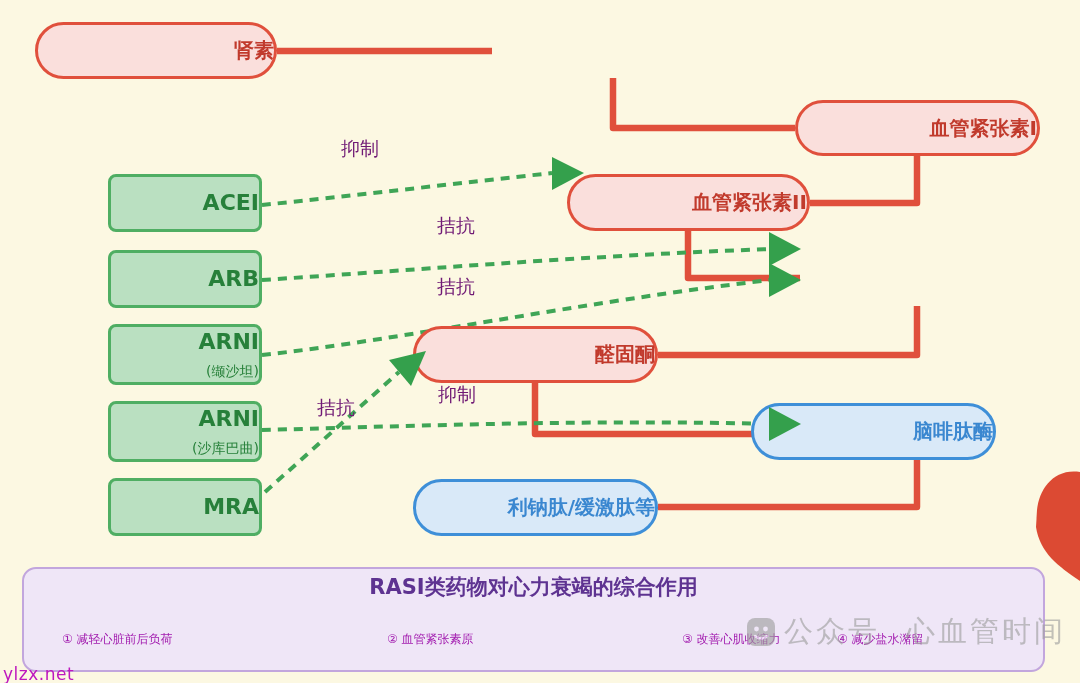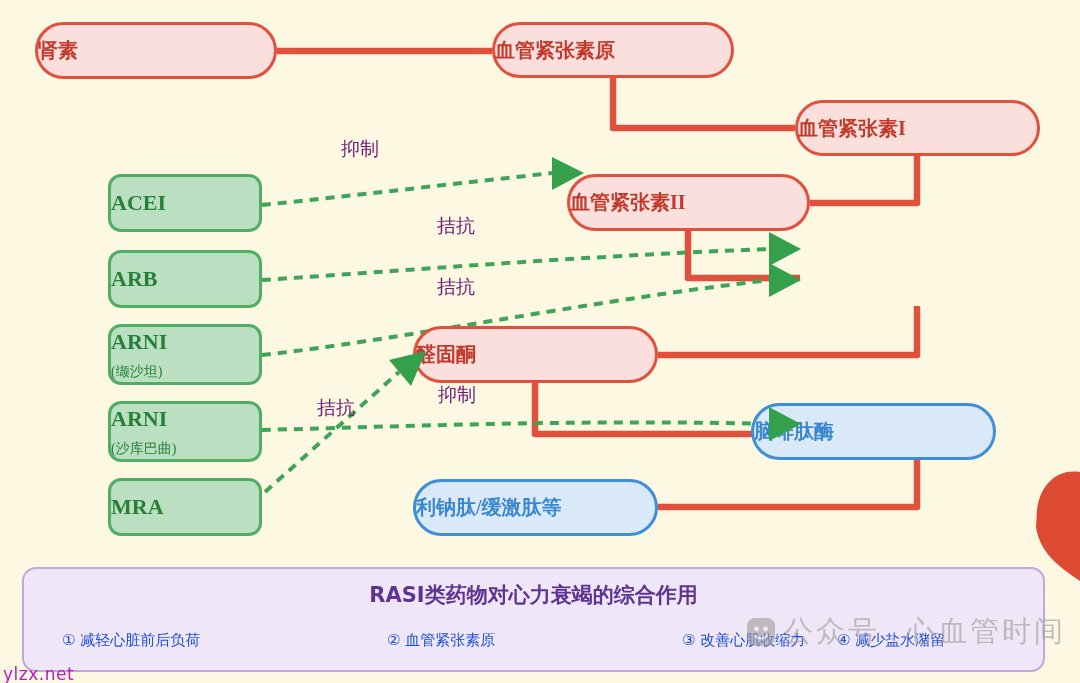--- a/index.html
+++ b/index.html
@@ -9,46 +9,46 @@
     background:#FCF8E2;overflow:hidden;
   }
   .layer{position:absolute;left:0;top:0;width:1080px;height:683px;}
   .edges{z-index:1;}
   .nodes{z-index:2;}
   .overlay{z-index:3;}
   .marks{z-index:4;pointer-events:none;}
 
   .node{
     position:absolute;display:flex;flex-direction:column;
-    align-items:flex-start;justify-content:center;
-    box-sizing:border-box;text-align:center;font-weight:bold;font-family:Liberation Serif, serif;
+    align-items:flex-end;justify-content:center;
+    box-sizing:border-box;text-align:center;font-weight:bold;
   }
   .pill{border-radius:29px;}
-  .rect{border-radius:13px;}
+  .rect{border-radius:8px;}
   .pink{background:#FADFDC;border:3.5px solid #E0503C;color:#C13A2C;font-size:20px;}
   .blue{background:#D9E9F8;border:3.5px solid #3E8FD8;color:#3A87D0;font-size:20px;}
   .green{background:#BAE0C1;border:3.5px solid #4FAE63;color:#27803A;font-size:22px;}
   .green .sub{font-size:14px;font-weight:normal;line-height:15px;margin-top:10px;}
   .green .main{line-height:24px;}
 
   .edge-label{
     position:absolute;color:#701a75;font-size:19px;z-index:3;
   }
 
   .panel{
     position:absolute;left:22px;top:567px;width:1023px;height:105px;
     background:#EFE6F7;border:2.5px solid #C2A6DD;border-radius:14px;
     box-sizing:border-box;z-index:2;
   }
   .panel-title{
-    position:absolute;left:0;top:12px;width:100%;text-align:center;
+    position:absolute;left:0;top:4px;width:100%;text-align:center;
     color:#5E3391;font-size:21px;font-weight:bold;
   }
   .panel-item{
-    position:absolute;top:62px;color:#1d4ed8;font-size:15px;white-space:nowrap;
+    position:absolute;top:62px;color:#a21caf;font-size:12px;white-space:nowrap;
   }
 
   .wechat-mark{
     position:absolute;left:746px;top:612px;display:flex;align-items:center;
     color:#9E9E9E;opacity:0.62;font-size:29px;letter-spacing:3px;white-space:nowrap;
   }
   .wechat-mark .gap{display:inline-block;width:26px;}
   .site-mark{
     position:absolute;left:3px;top:648px;color:#BE18BE;font-size:17px;
     letter-spacing:0.5px;
@@ -80,23 +80,20 @@
       <path d="M262 430 C380 427 580 419 770 424"></path>
       <path d="M265 492 L399 372"></path>
     </g>
 
     <path d="M1080 472 C1054 468 1039 489 1037 510 L1036 527 C1040 553 1058 566 1080 581 Z" fill="#DC4A33"></path>
   </svg>
 
   <div class="layer nodes">
     <div class="node pill pink" style="left:35px;top:22px;width:242px;height:57px">
       <span>肾素</span>
-    </div>
-    <div class="node pill pink" style="left:492px;top:22px;width:242px;height:56px">
-      <span>血管紧张素原</span>
     </div>
     <div class="node pill pink" style="left:795px;top:100px;width:245px;height:56px">
       <span>血管紧张素I</span>
     </div>
     <div class="node pill pink" style="left:567px;top:174px;width:243px;height:57px">
       <span>血管紧张素II</span>
     </div>
     <div class="node pill pink" style="left:413px;top:326px;width:245px;height:57px">
       <span>醛固酮</span>
     </div>

